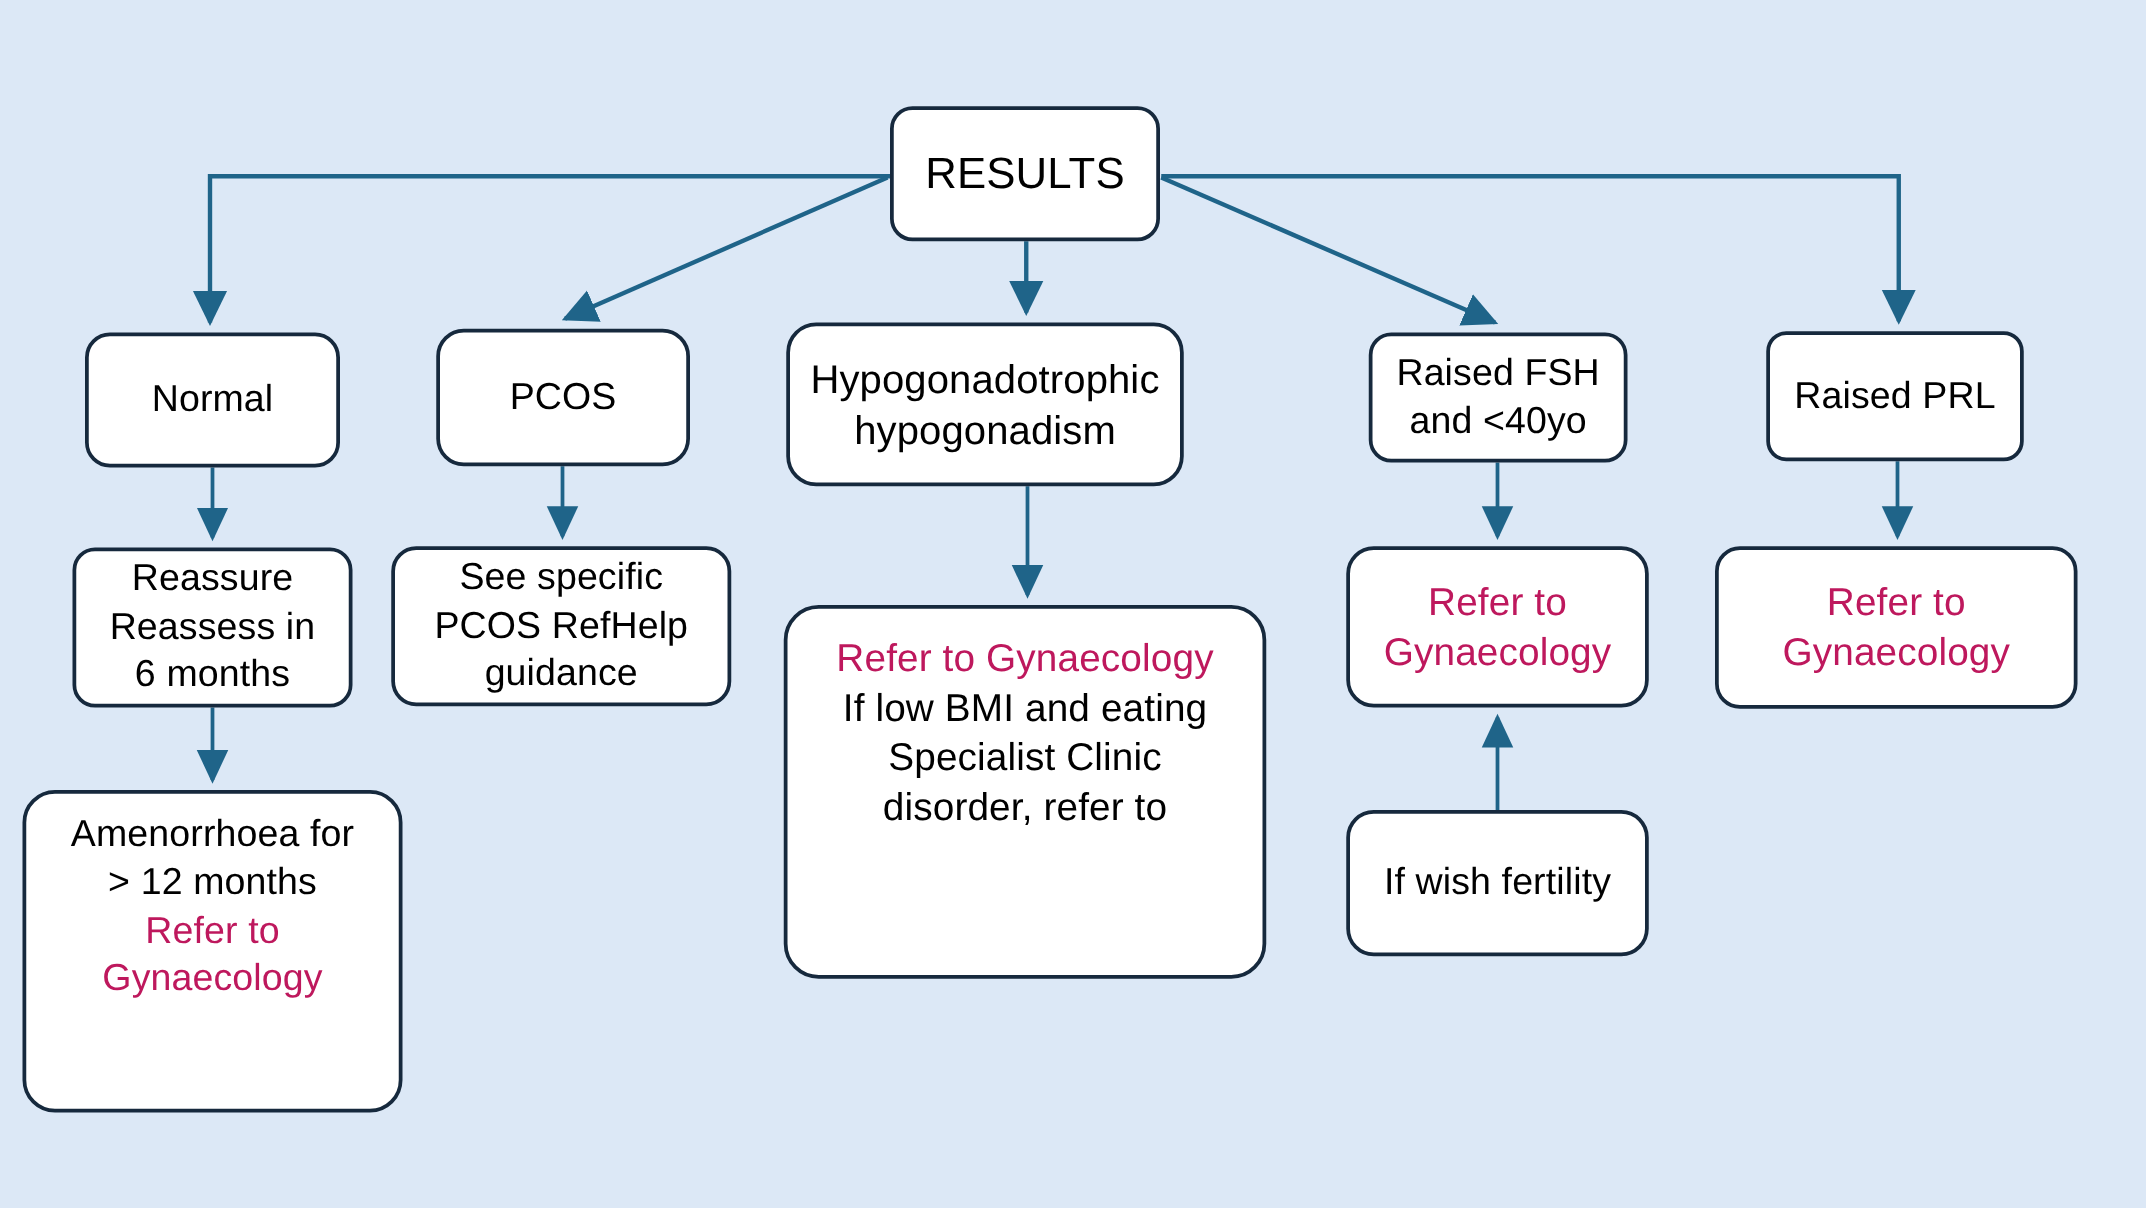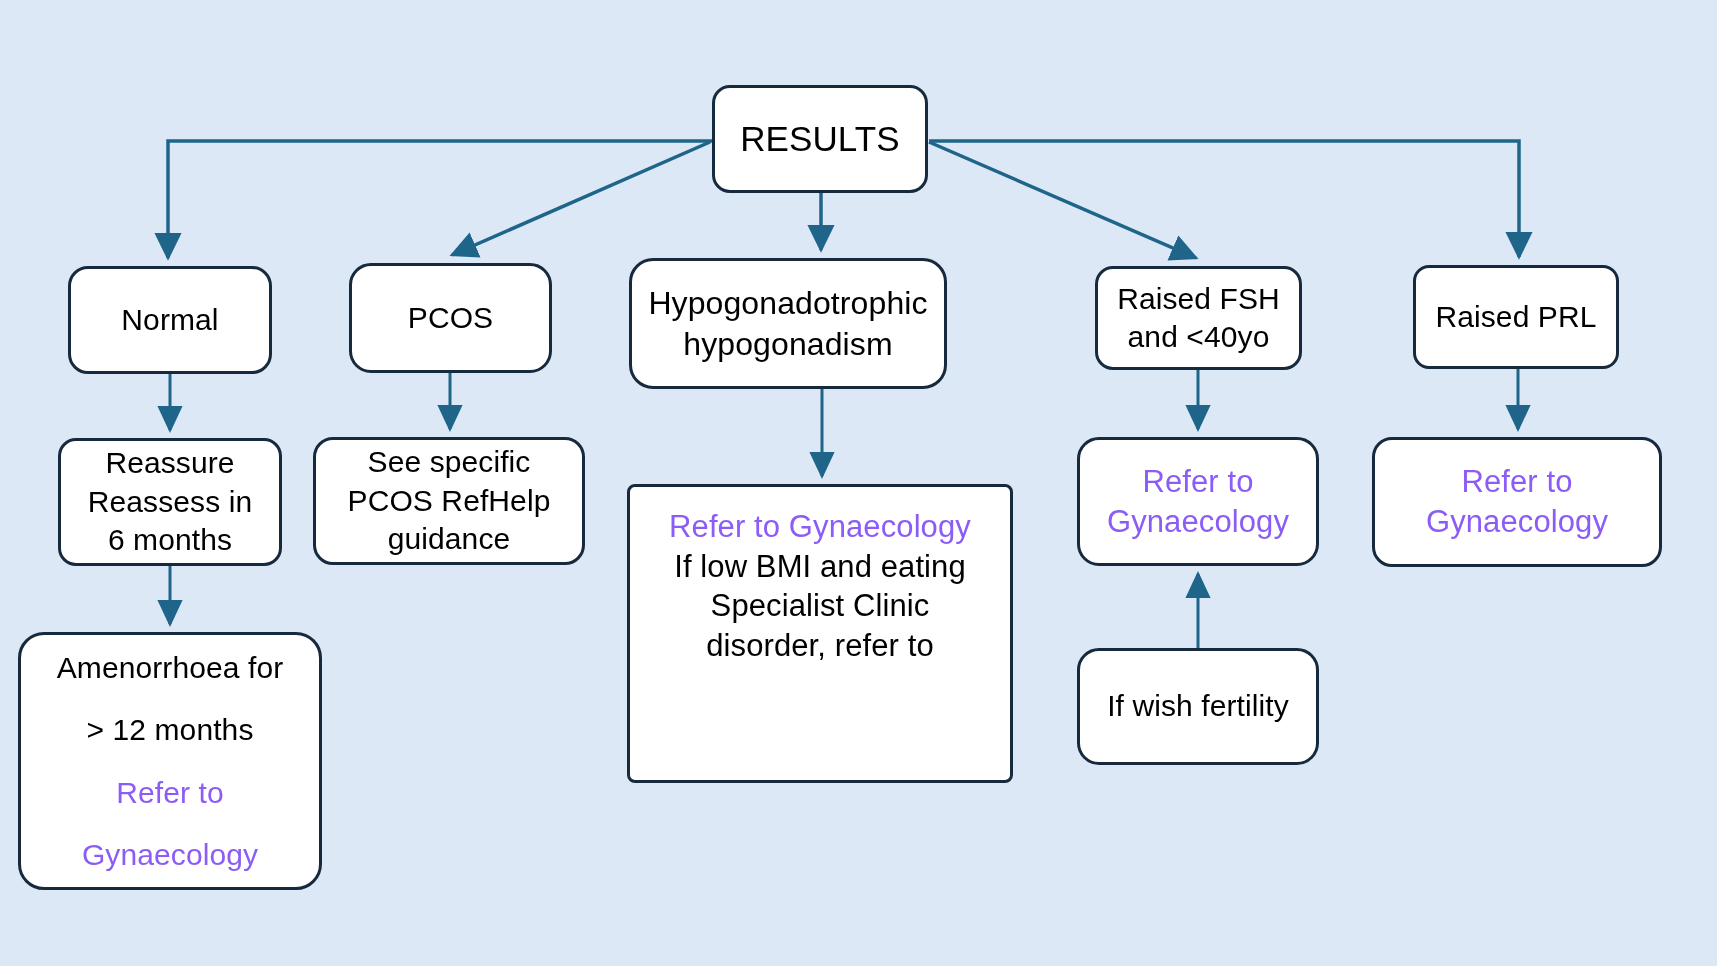--- a/index.html
+++ b/index.html
@@ -41,34 +41,34 @@
     color: #000000;
     line-height: 1.28;
     letter-spacing: 0.1px;
   }
   .node .line {
     display: block;
     width: 100%;
   }
   .node.center-v { justify-content: center; }
   .node.top-v    { justify-content: flex-start; }
-  .red { color: #8b5cf6; }
+  .red { color: #be185d; }
   .blk { color: #000000; }
 
   
   #n-results        { left: 712px;  top: 85px;  width: 216px; height: 108px; font-size: 35px; border-radius: 18px; }
   #n-normal         { left: 68px;   top: 266px; width: 204px; height: 108px; font-size: 30px; border-radius: 20px; }
   #n-reassure       { left: 58px;   top: 438px; width: 224px; height: 128px; font-size: 30px; border-radius: 18px; }
-  #n-amenorrhoea    { left: 18px;   top: 632px; width: 304px; height: 258px; font-size: 30px; border-radius: 26px; padding-top: 14px; gap: 24px; }
+  #n-amenorrhoea    { left: 18px;   top: 632px; width: 304px; height: 258px; font-size: 30px; border-radius: 26px; padding-top: 14px; }
 
   #n-pcos           { left: 349px;  top: 263px; width: 203px; height: 110px; font-size: 30px; border-radius: 22px; }
   #n-refhelp        { left: 313px;  top: 437px; width: 272px; height: 128px; font-size: 30px; border-radius: 20px; }
 
   #n-hypo           { left: 629px;  top: 258px; width: 318px; height: 131px; font-size: 32px; border-radius: 24px; }
-  #n-hypo-refer     { left: 627px;  top: 484px; width: 386px; height: 299px; font-size: 31px; border-radius: 8px; padding-top: 20px; }
+  #n-hypo-refer     { left: 627px;  top: 484px; width: 386px; height: 299px; font-size: 31px; border-radius: 28px; padding-top: 20px; }
 
   #n-fsh            { left: 1095px; top: 266px; width: 207px; height: 104px; font-size: 30px; border-radius: 18px; }
   #n-fsh-refer      { left: 1077px; top: 437px; width: 242px; height: 129px; font-size: 31px; border-radius: 22px; }
   #n-fertility      { left: 1077px; top: 648px; width: 242px; height: 117px; font-size: 30px; border-radius: 22px; }
 
   #n-prl            { left: 1413px; top: 265px; width: 206px; height: 104px; font-size: 30px; border-radius: 16px; }
   #n-prl-refer      { left: 1372px; top: 437px; width: 290px; height: 130px; font-size: 31px; border-radius: 20px; }
 </style>
 </head>
 <body>

